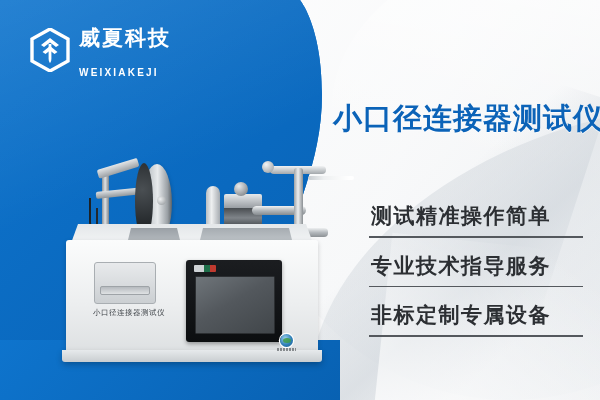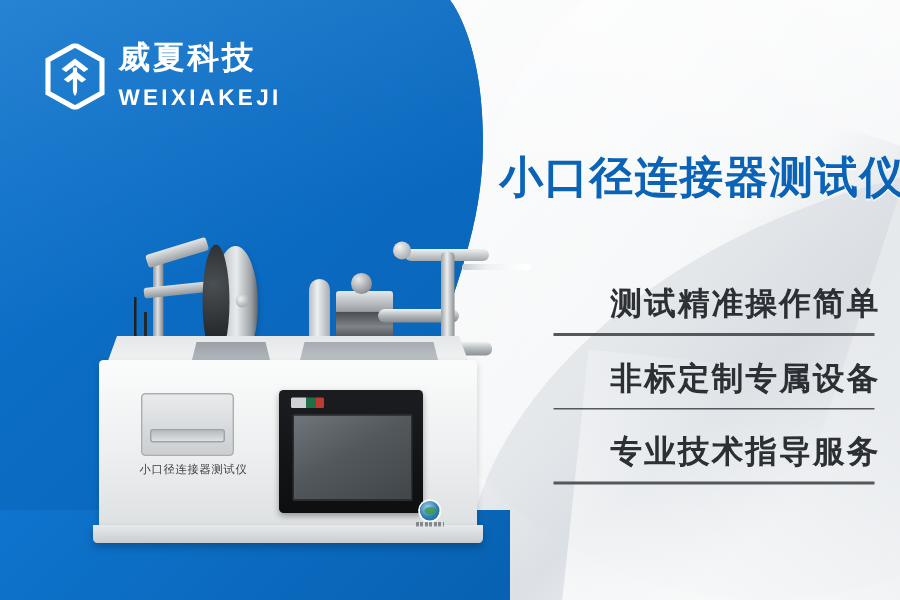--- a/index.html
+++ b/index.html
@@ -60,30 +60,30 @@
     -webkit-clip-path:polygon(0 0,228 0,340 60,0 60);
     clip-path:polygon(0 0,228 0,340 60,0 60);
   }
   .blue-sheen{
     position:absolute;left:0;top:0;width:330px;height:400px;
     background:linear-gradient(160deg,rgba(255,255,255,.10) 0%,rgba(255,255,255,0) 45%);
     pointer-events:none;
   }
 
   
-  .logo{position:absolute;left:30px;top:28px;display:flex;align-items:center;gap:9px;}
+  .logo{position:absolute;left:30px;top:28px;display:flex;gap:9px;}
   .logo-mark{width:40px;height:44px;flex:none;}
   .logo-text{display:flex;flex-direction:column;line-height:1;}
   .logo-cn{
     color:#ffffff;font-size:21px;font-weight:bold;letter-spacing:2px;
     font-family:"DejaVu Sans","Liberation Sans",sans-serif;
   }
   .logo-en{
-    color:#ffffff;font-size:15px;font-weight:bold;letter-spacing:2.2px;
-    margin-top:9px;
+    color:#ffffff;font-size:10px;font-weight:bold;letter-spacing:2.2px;
+    margin-top:19px;
   }
 
   
   .watermark{
     position:absolute;left:34px;top:104px;
     font-size:17px;letter-spacing:21px;font-weight:500;
     color:rgba(255,255,255,.20);white-space:nowrap;
     -webkit-mask-image:linear-gradient(to right,#000 0%,#000 62%,transparent 92%);
     mask-image:linear-gradient(to right,#000 0%,#000 62%,transparent 92%);
   }
@@ -99,21 +99,21 @@
     white-space:nowrap;
   }
   .headline{
     position:absolute;left:333px;top:99px;
     font-size:29px;font-weight:bold;letter-spacing:1px;
     color:#0b63b8;white-space:nowrap;
     font-family:"DejaVu Sans","Liberation Sans",sans-serif;
     text-shadow:0 1px 0 rgba(255,255,255,.7);
   }
 
-  .features{position:absolute;left:369px;top:184px;width:218px;text-align:right;}
+  .features{position:absolute;left:369px;top:198px;width:218px;}
   .feature-row{position:relative;}
   .feature-text{
     font-size:21px;font-weight:bold;color:#2c2f33;letter-spacing:1.5px;
     font-family:"DejaVu Sans","Liberation Sans",sans-serif;
     white-space:nowrap;padding:4px 0 6px 2px;
   }
   .feature-rule{height:1.6px;background:#54585d;width:214px;margin-bottom:10px;}
 
   
   .machine{position:absolute;left:56px;top:158px;width:270px;height:212px;}
@@ -316,25 +316,25 @@
 
 
   <div class="headline">小口径连接器测试仪</div>
 
   <div class="features">
     <div class="feature-row">
       <div class="feature-text">测试精准操作简单</div>
       <div class="feature-rule"></div>
     </div>
     <div class="feature-row">
+      <div class="feature-text">专业技术指导服务</div>
+      <div class="feature-rule"></div>
+    </div>
+    <div class="feature-row">
       <div class="feature-text">非标定制专属设备</div>
-      <div class="feature-rule"></div>
-    </div>
-    <div class="feature-row">
-      <div class="feature-text">专业技术指导服务</div>
       <div class="feature-rule"></div>
     </div>
   </div>
 
   <div class="machine">
     <div class="post-left"></div>
     <div class="arm-left"></div>
     <div class="arm-left2"></div>
     <div class="cable"></div>
     <div class="cable2"></div>

